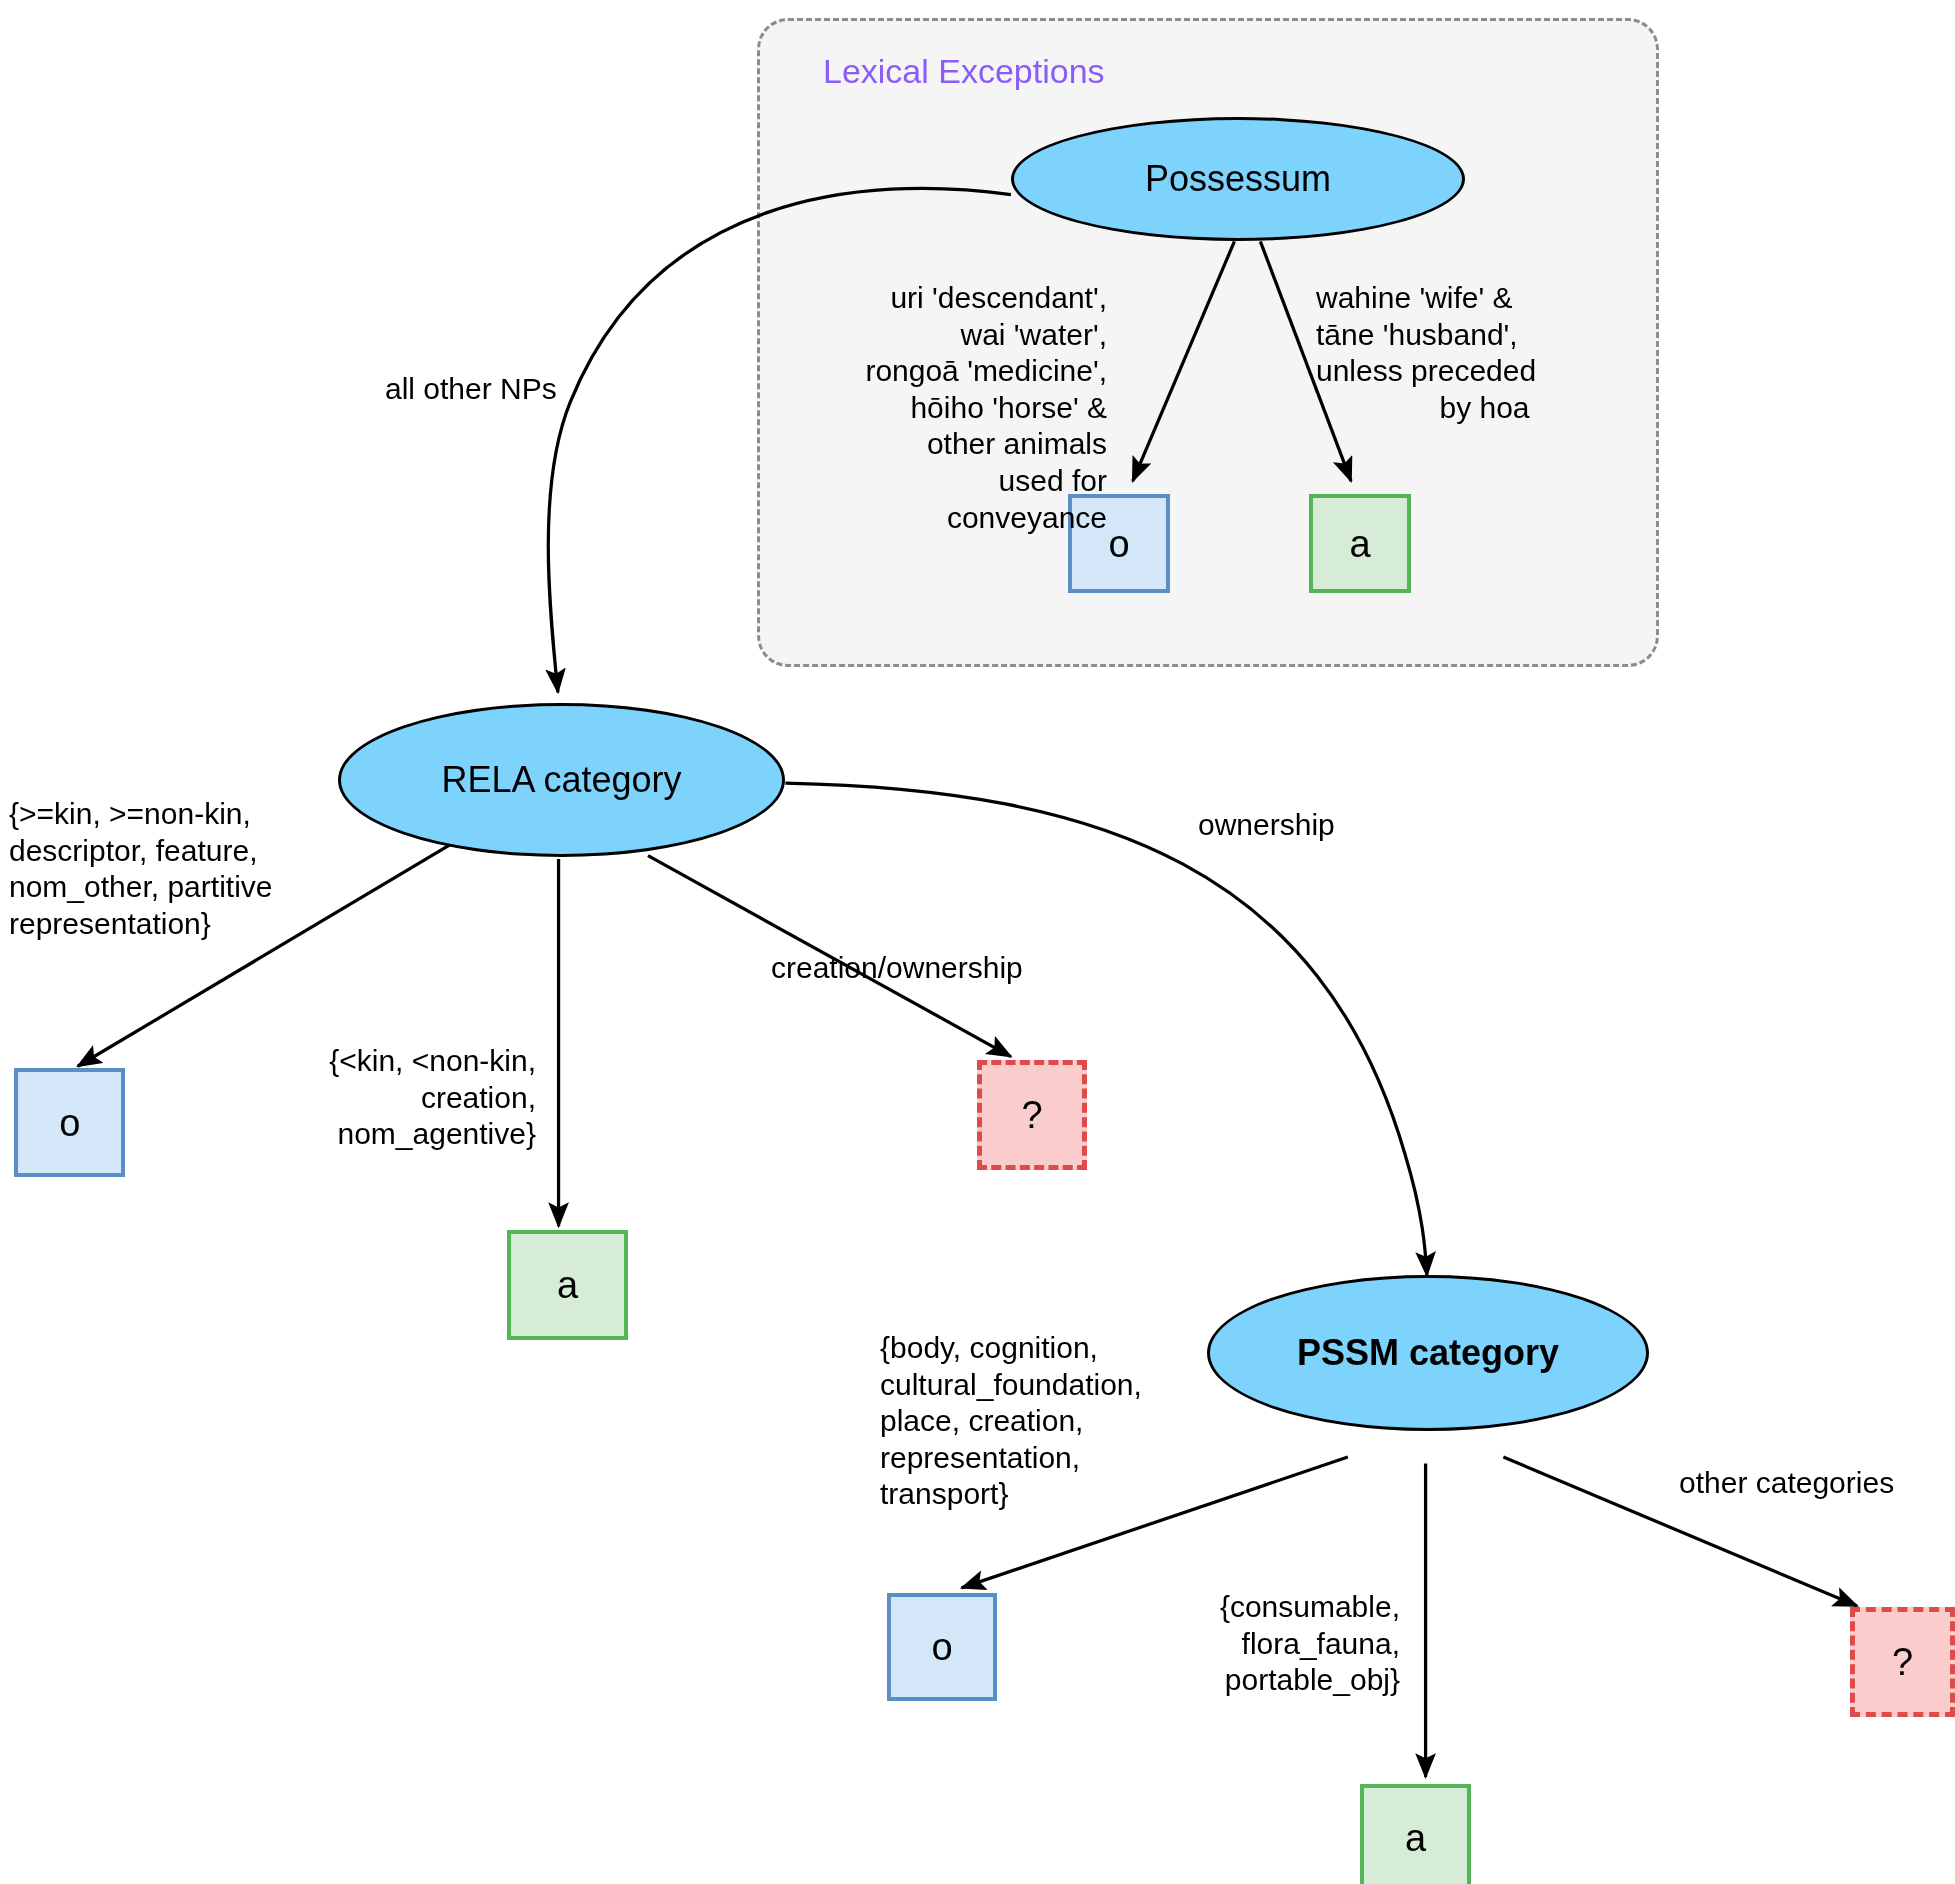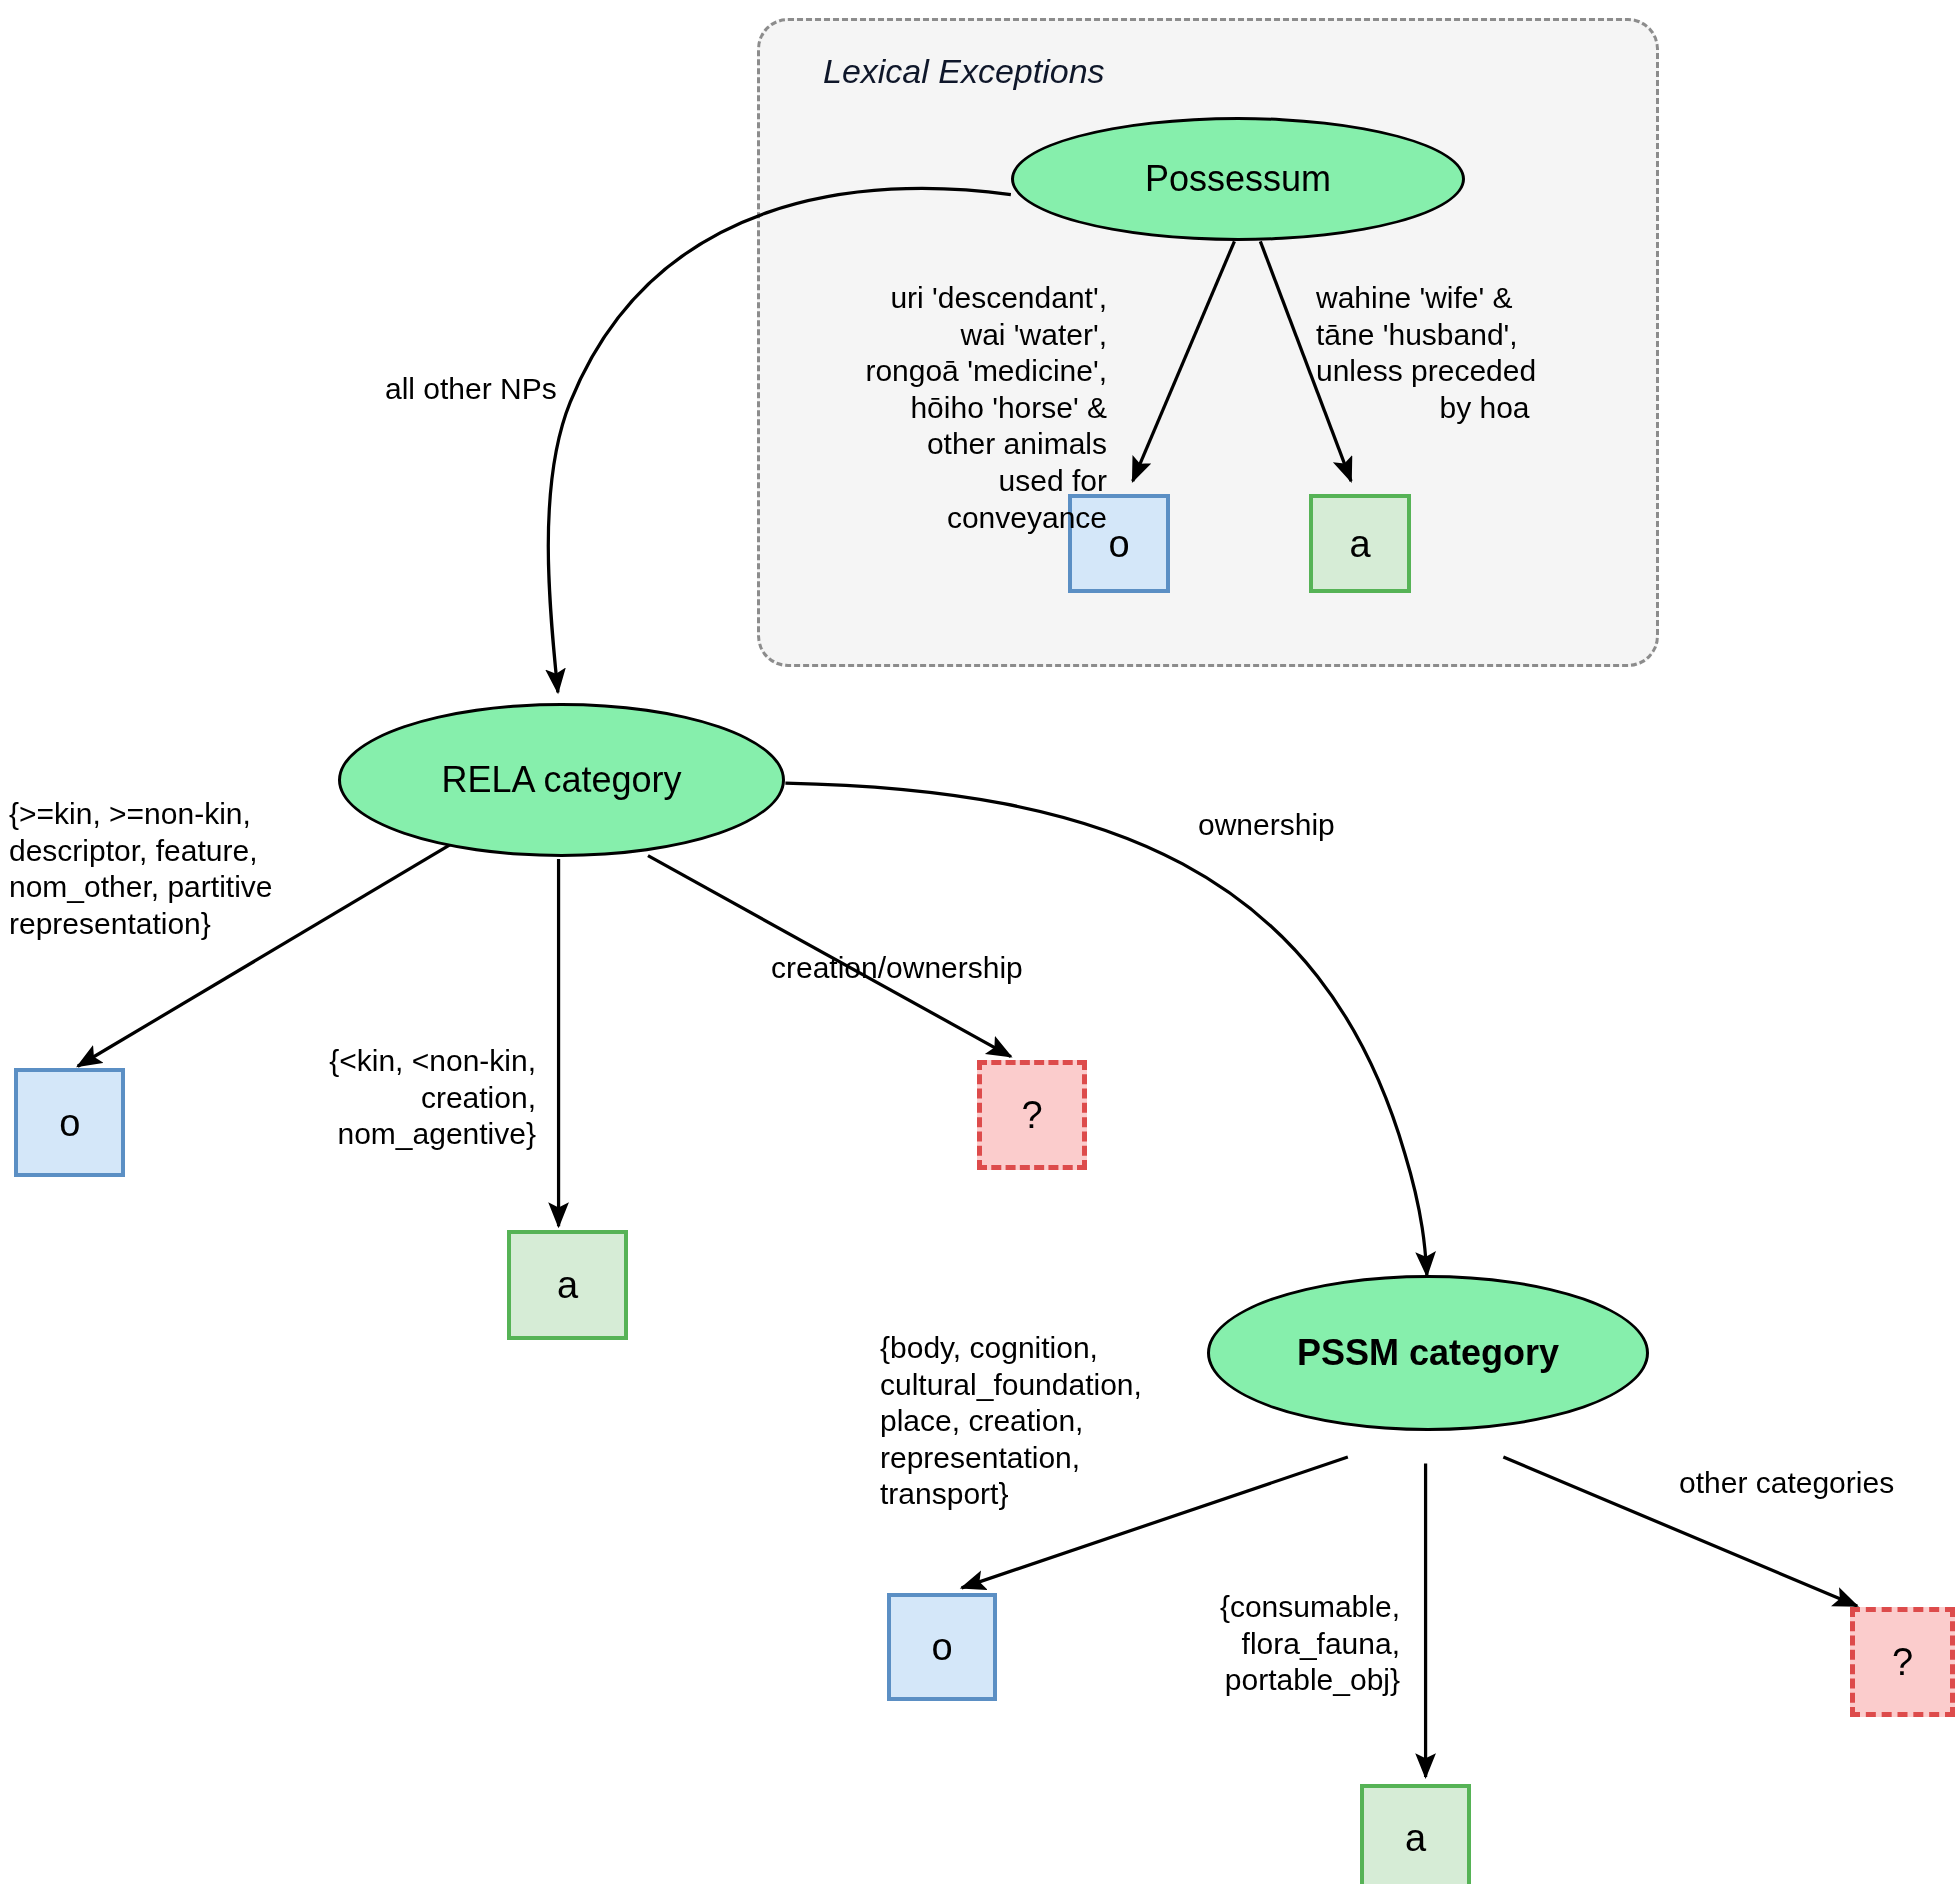--- a/index.html
+++ b/index.html
@@ -17,31 +17,30 @@
   .group-box{
     position:absolute;
     background:#f5f5f5;
     border:3.2px dashed #8c8c8c;
     border-radius:31px;
     box-sizing:border-box;
   }
   .group-title{
     position:absolute;
     font-size:34px;
-    color:#0f172a;
+    color:#8b5cf6;
     white-space:nowrap;
-    font-style:italic;
   }
 
   
   .ellipse{
     position:absolute;
     border:3.2px solid #000;
     border-radius:50%;
-    background:#86efac;
+    background:#7dd3fc;
     box-sizing:border-box;
     display:flex;align-items:center;justify-content:center;
   }
   .ellipse span{font-size:36px;line-height:1;white-space:nowrap;}
 
   
   .term{
     position:absolute;
     box-sizing:border-box;
     display:flex;align-items:center;justify-content:center;

